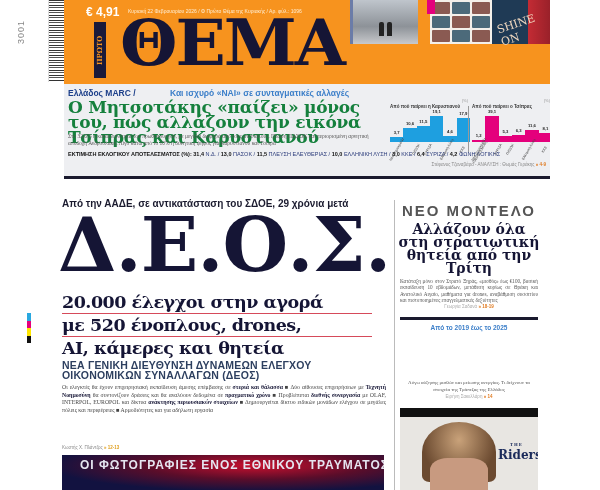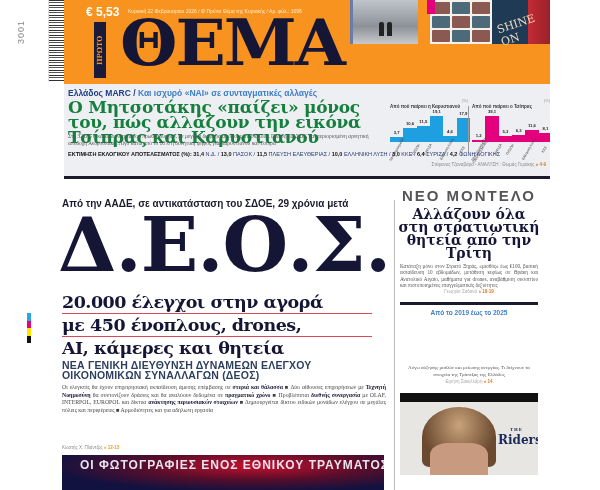--- a/index.html
+++ b/index.html
@@ -25,21 +25,21 @@
   .cover1 .fig { position: absolute; bottom: 8px; width: 5px; height: 14px; background: #222; border-radius: 2px 2px 0 0; }
   .cover2 { left: 366px; width: 62px; background: #f4f0ea; padding: 2px; display: grid; grid-template-columns: repeat(3, 1fr); gap: 2px; }
   .cover2 div { background: #8a5a52; border-radius: 1px; }
   .cover2 div:nth-child(2n) { background: #4c6a7a; }
   .cover3 { left: 428px; width: 66px; background: linear-gradient(90deg, #1f3a55 55%, #c32b34 55%, #8a1d26); }
   .cover3 span { position: absolute; left: 6px; top: 14px; font-family: "DejaVu Serif", serif; font-size: 11px; color: #f0d8c0; transform: rotate(-18deg); }
 
   
   .gallup { position: absolute; left: 64px; top: 84px; width: 486px; height: 92px; background: #eeeff2; }
   .g-kicker { position: absolute; left: 4px; top: 4px; font-size: 8.5px; font-weight: bold; color: #1c3f8a; white-space: nowrap; }
-  .g-kicker .rest { color: #3c7fc9; }
+  .g-kicker .rest { color: #3c7fc9; padding-left: 32px; }
   .g-title { position: absolute; left: 4px; top: 16px; width: 320px; font-family: "DejaVu Serif", serif; font-weight: bold; font-size: 17px; line-height: 15px; color: #15803d; letter-spacing: -0.3px; }
   .g-body { position: absolute; left: 4px; top: 49px; width: 320px; font-family: "Liberation Serif", serif; font-size: 5.5px; line-height: 7px; color: #555; }
   .g-result { position: absolute; left: 4px; top: 67px; width: 480px; font-size: 5.5px; color: #2a3b7a; white-space: nowrap; }
   .g-result b { color: #111; }
   .g-credit { position: absolute; right: 4px; top: 78px; font-size: 4.5px; color: #888; }
   .g-credit .pg { color: #e07a20; font-weight: bold; }
   .gallup-rule { position: absolute; left: 64px; top: 176px; width: 486px; height: 3px; background: #1a1a2e; }
 
   
   .chart { position: absolute; top: 20px; width: 80px; height: 58px; }
@@ -71,21 +71,21 @@
   .body b { color: #151535; }
   .tail { position: absolute; left: 2px; top: 246px; width: 326px; font-weight: bold; font-size: 8.6px; line-height: 8.6px; color: #555; }
   .byline { position: absolute; left: 2px; top: 265px; font-size: 4.5px; color: #888; }
   .byline .pg { color: #e0a020; font-weight: bold; }
   .banner { position: absolute; left: 2px; top: 275px; width: 322px; height: 35px; background: radial-gradient(ellipse at 60% 30%, #c8102e 0%, #5a0d2a 40%, #121240 75%); overflow: hidden; }
   .banner span { position: absolute; left: 18px; top: 3px; font-weight: bold; font-size: 12px; color: #e5e5f0; letter-spacing: 1px; white-space: nowrap; }
 
   .col-rule { position: absolute; left: 394px; top: 200px; width: 1px; height: 290px; background: #bbb; }
 
   
-  .side { position: absolute; left: 398px; top: 165px; width: 150px; height: 310px; }
+  .side { position: absolute; left: 398px; top: 180px; width: 150px; height: 310px; }
   .s-kicker { position: absolute; left: 0; top: 22px; width: 142px; text-align: center; font-weight: bold; font-size: 15px; color: #555; letter-spacing: 2px; }
   .s-title { position: absolute; left: 0; top: 43px; width: 142px; text-align: center; font-family: "DejaVu Serif", serif; font-weight: bold; font-size: 14px; line-height: 13px; color: #151535; }
   .s-body { position: absolute; left: 2px; top: 98px; width: 138px; font-family: "Liberation Serif", serif; font-size: 5.2px; line-height: 6.4px; color: #555; text-align: justify; }
   .s-byline { position: absolute; left: 0; top: 124px; width: 142px; text-align: center; font-size: 4.5px; color: #aaa; }
   .s-byline .pg { color: #e07a20; font-weight: bold; }
   .s-rule { position: absolute; left: 2px; top: 137px; width: 138px; height: 3px; background: #1a1a2e; }
   .s2-kicker { position: absolute; left: 0; top: 144px; width: 142px; text-align: center; font-weight: bold; font-size: 6.5px; color: #3c7fc9; }
   .s2-title { position: absolute; left: 0; top: 154px; width: 142px; text-align: center; font-family: "DejaVu Serif", serif; font-weight: bold; font-size: 10.5px; line-height: 11px; color: #151535; }
   .s2-body { position: absolute; left: 4px; top: 200px; width: 134px; text-align: center; font-family: "Liberation Serif", serif; font-size: 5px; line-height: 6.5px; color: #555; }
   .s2-byline { position: absolute; left: 0; top: 214px; width: 142px; text-align: center; font-size: 4.5px; color: #aaa; }
@@ -105,21 +105,21 @@
   <div class="barcode"></div>
   <div class="cmyk">
     <div style="background:#29a8e0"></div>
       <div style="background:#e4007c"></div>
       <div style="background:#ffe600"></div>
       <div style="background:#111"></div>
   </div>
 </div>
 
 <div class="masthead">
-  <div class="price">€ 5,53</div>
+  <div class="price">€ 4,91</div>
   <div class="dateline">Κυριακή 22 Φεβρουαρίου 2026  /  Φ Πρώτο Θέμα της Κυριακής / Αρ. φύλ.: 1096</div>
   <div class="proto-box"></div>
   <div class="proto-text">ΠΡΩΤΟ</div>
   <div class="logo">ΘΕΜΑ</div>
   <div class="cover cover1">
     <div class="fig" style="left:26px"></div>
       <div class="fig" style="left:34px"></div>
   </div>
   <div class="cover cover2">
     <div></div>
@@ -227,21 +227,21 @@
 <div class="pink-spike"></div>
 <div class="gallup-rule"></div>
 
 <div class="right-margin"></div>
 
 <div class="main">
   <div class="kicker">Από την ΑΑΔΕ, σε αντικατάσταση του ΣΔΟΕ, 29 χρόνια μετά</div>
   <div class="deos">Δ.Ε.Ο.Σ.</div>
   <div class="sub sub1">20.000 έλεγχοι στην αγορά</div>
   <div class="redline rl1"></div>
-  <div class="sub sub2">με 450 ένοπλους, drones,</div>
+  <div class="sub sub2">με 520 ένοπλους, drones,</div>
   <div class="redline rl2"></div>
   <div class="sub sub3">AI, κάμερες και θητεία</div>
   <div class="deck">ΝΕΑ ΓΕΝΙΚΗ ΔΙΕΥΘΥΝΣΗ ΔΥΝΑΜΕΩΝ ΕΛΕΓΧΟΥ ΟΙΚΟΝΟΜΙΚΩΝ ΣΥΝΑΛΛΑΓΩΝ (ΔΕΟΣ)</div>
   <div class="body">
     <span>Οι ελεγκτές θα έχουν επιχειρησιακή εκπαίδευση άμεσης επέμβασης σε </span><b>στεριά και θάλασσα</b><span> ■ Δύο αίθουσες επιχειρήσεων με </span><b>Τεχνητή Νοημοσύνη</b><span> θα συντονίζουν δράσεις και θα αναλύουν δεδομένα σε </span><b>πραγματικό χρόνο</b><span> ■ Προβλέπεται </span><b>διεθνής συνεργασία</b><span> με OLAF, INTERPOL, EUROPOL και δίκτυα </span><b>ανάκτησης περιουσιακών στοιχείων</b><span> ■ Δημιουργείται δίκτυο ειδικών μονάδων ελέγχου σε μεγάλες πόλεις και περιφέρειες ■ Αρμοδιότητες και για αδήλωτη εργασία</span>
   </div>
   <div class="byline">
     <span>Κωστής Χ. Πλάντζος</span> <span class="pg">» 12-13</span>
   </div>
   <div class="banner">

